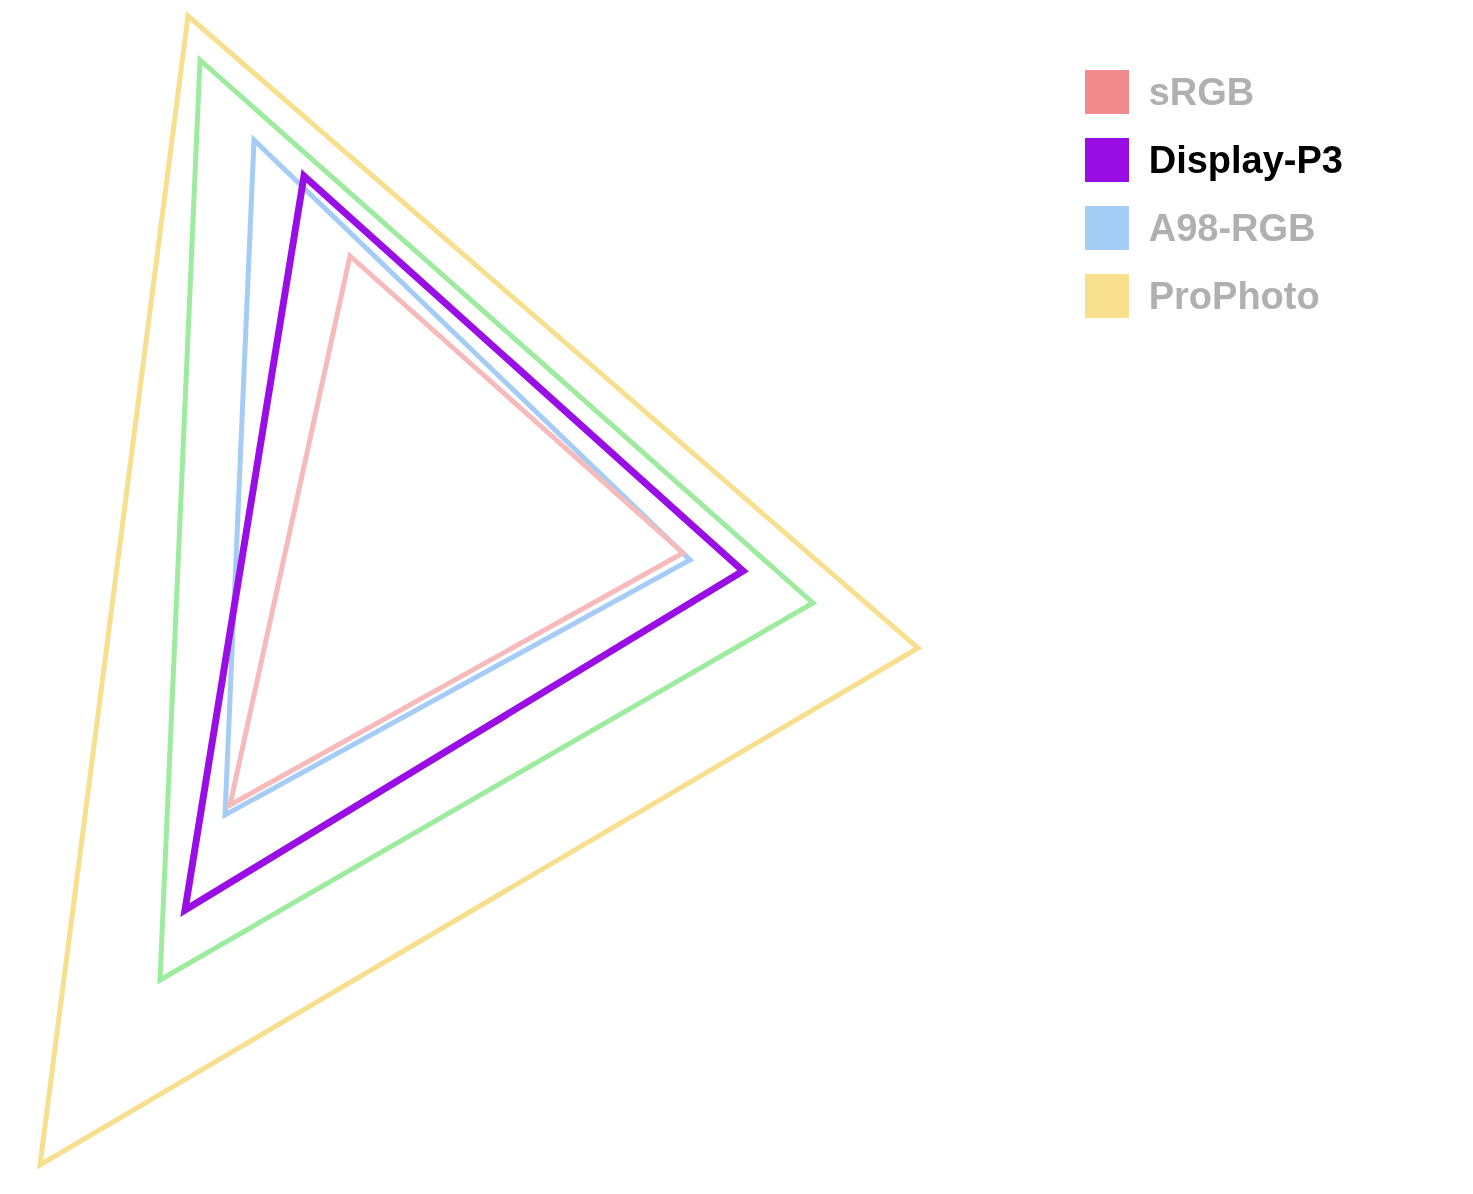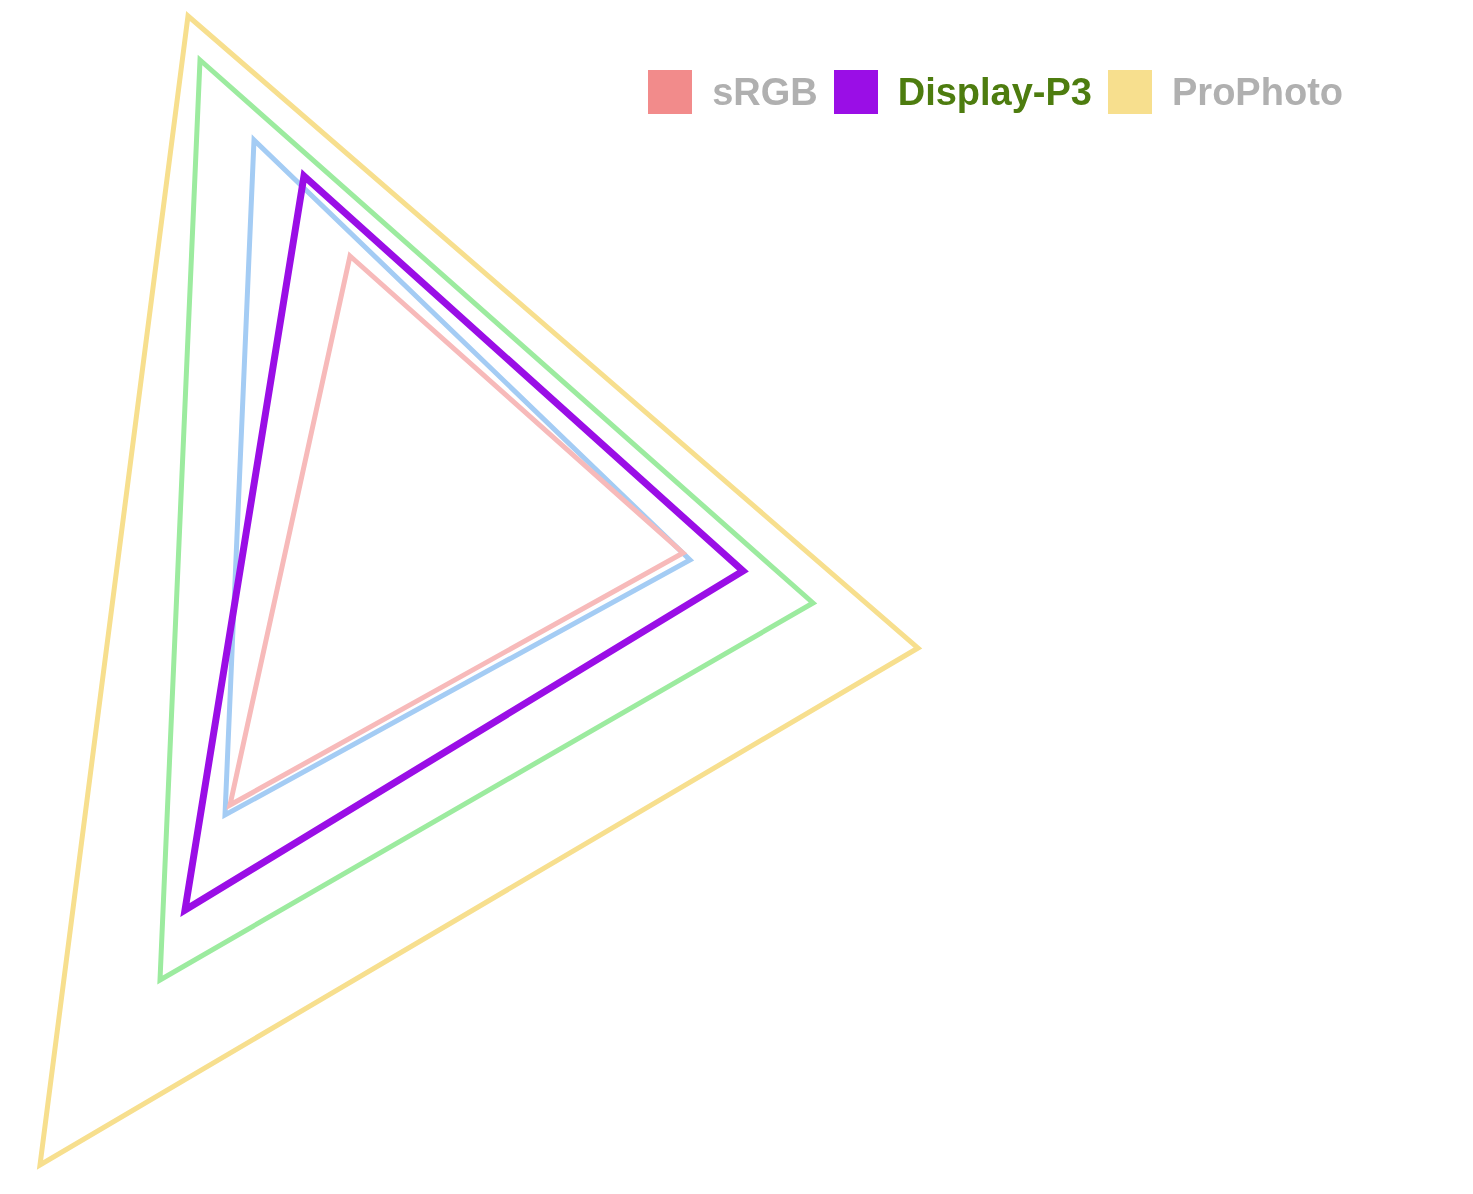--- a/index.html
+++ b/index.html
@@ -19,41 +19,41 @@
       top: 0;
       left: 0;
       width: 100%;
       height: 100%;
     }
     .legend {
       position: absolute;
       top: 70px;
       right: 130px;
       display: flex;
-      flex-direction: row;
-      gap: 16px;
+      flex-direction: column;
+      gap: 24px;
     }
     .legend-item {
       display: flex;
       align-items: center;
       gap: 20px;
     }
     .swatch {
       width: 44px;
       height: 44px;
       flex-shrink: 0;
     }
     .legend-label {
       font-size: 38px;
       font-weight: 600;
       color: #b0b0b0;
       white-space: nowrap;
     }
     .legend-label.selected {
-      color: #4d7c0f;
+      color: #000000;
       font-weight: 700;
     }
     svg.triangles {
       position: absolute;
       top: 0;
       left: 0;
       width: 1473px;
       height: 1194px;
     }
   </style>
@@ -77,17 +77,21 @@
   <div class="legend">
     <div class="legend-item">
       <div class="swatch" style="background:#f28b8b"></div>
       <div class="legend-label">sRGB</div>
     </div>
     <div class="legend-item">
       <div class="swatch" style="background:#9a0ee6"></div>
       <div class="legend-label selected">Display-P3</div>
     </div>
     <div class="legend-item">
+      <div class="swatch" style="background:#a4ccf4"></div>
+      <div class="legend-label">A98-RGB</div>
+    </div>
+    <div class="legend-item">
       <div class="swatch" style="background:#f7df8e"></div>
       <div class="legend-label">ProPhoto</div>
     </div>
   </div>
 </div>
 
 </body></html>

